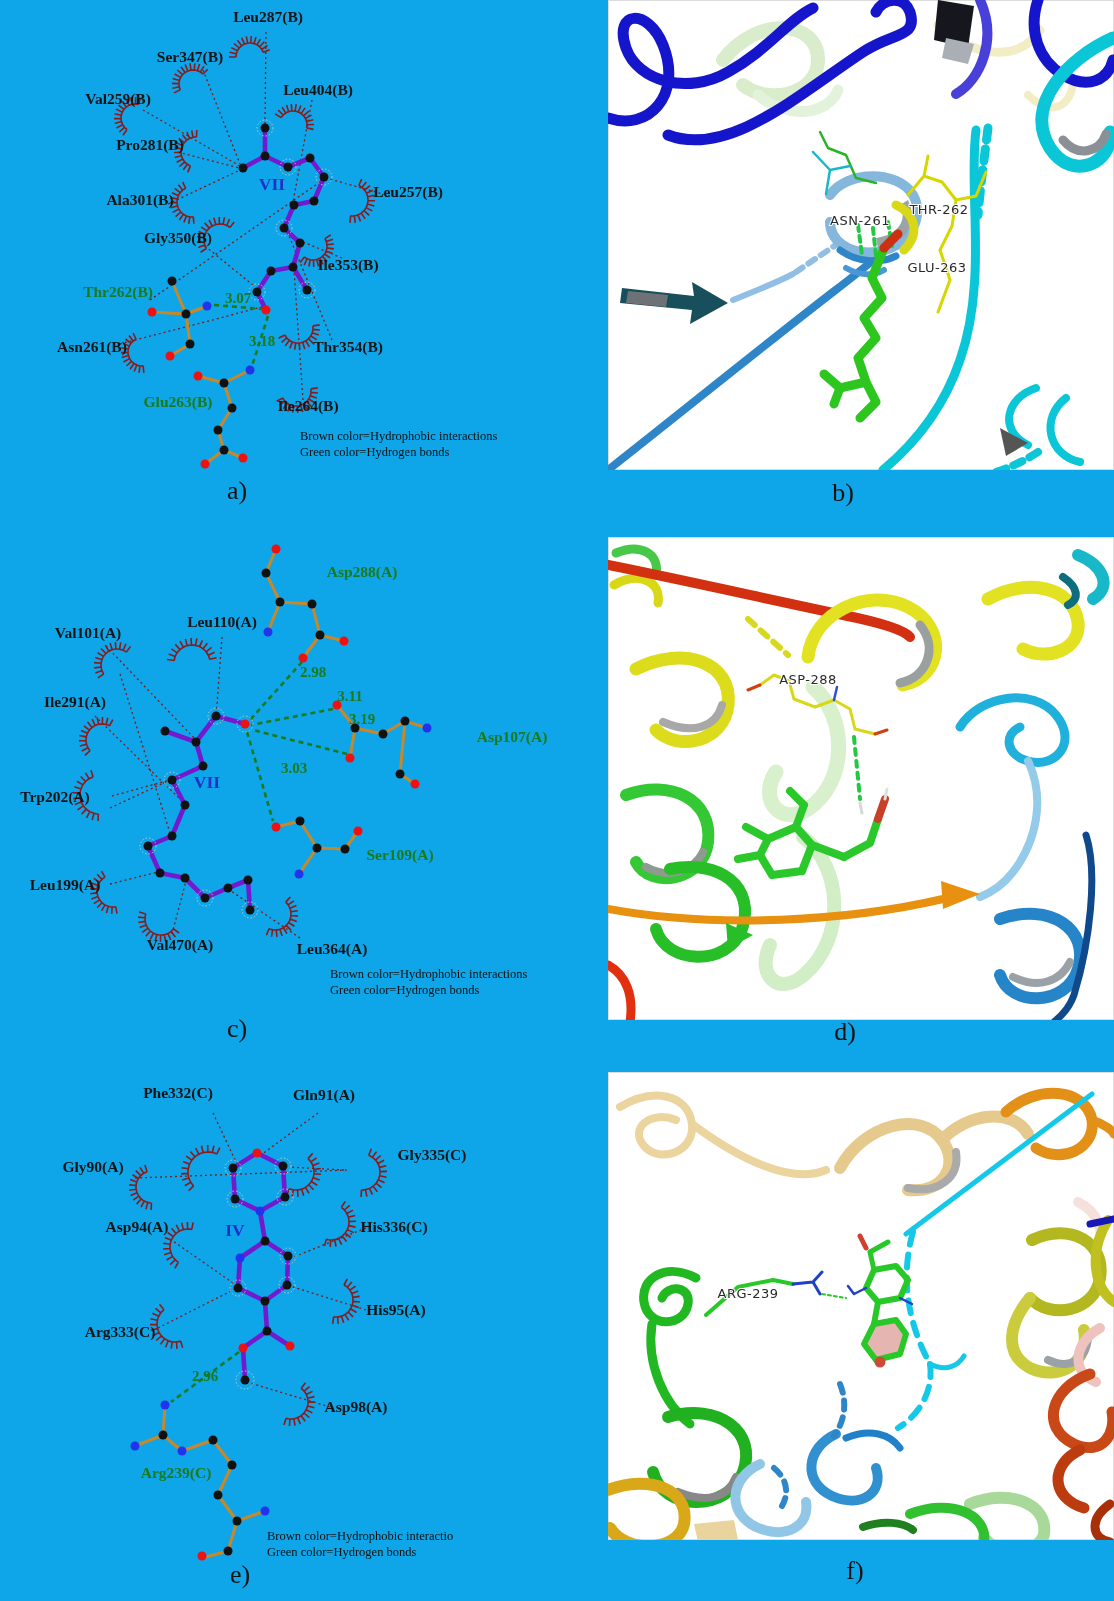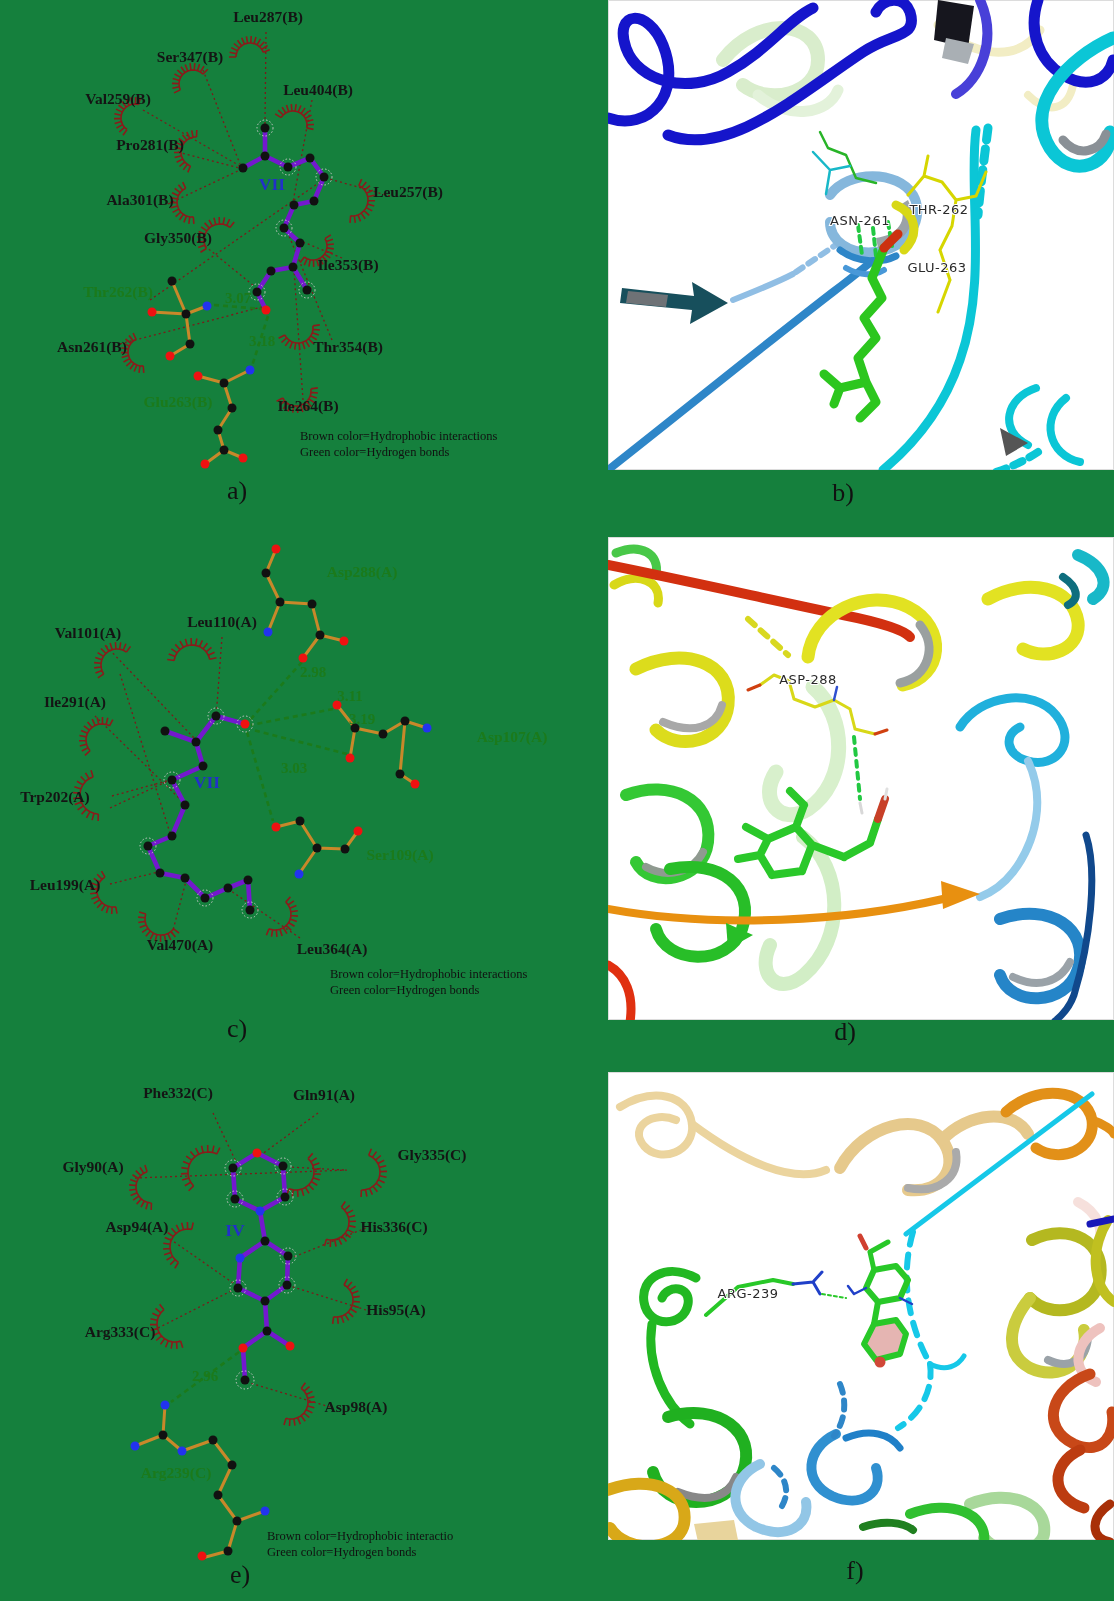--- a/index.html
+++ b/index.html
@@ -1,16 +1,16 @@
 <!DOCTYPE html>
 <html><head>
 <meta charset="utf-8">
 <style>
   html,body{margin:0;padding:0;background:#fff;}
-  .fig{position:relative;width:1114px;height:1601px;background:#15803d;overflow:hidden;
+  .fig{position:relative;width:1114px;height:1601px;background:#0ea5e9;overflow:hidden;
        font-family:"Liberation Serif",serif;}
   svg.panel{position:absolute;}
   .arc{fill:none;stroke:#8b1a1a;stroke-width:1.6;}
   .dotm line{stroke:#7b1a1a;stroke-width:1.3;stroke-dasharray:2 3;}
   .lig{stroke:#7319ce;stroke-width:4.6;stroke-linecap:round;stroke-linejoin:round;fill:none;}
   .stick{stroke:#c8882a;stroke-width:3;stroke-linecap:round;fill:none;}
   .hb line{stroke:#1b7a1b;stroke-width:2.6;stroke-dasharray:5 4;}
   .at{fill:#111;} .ar{fill:#ee1111;} .ab{fill:#2233ee;}
   .fz{fill:none;stroke:#c9c9c9;stroke-width:1;stroke-dasharray:1.5 2;}
   .rl{font:bold 15.5px "Liberation Serif",serif;fill:#141414;}

